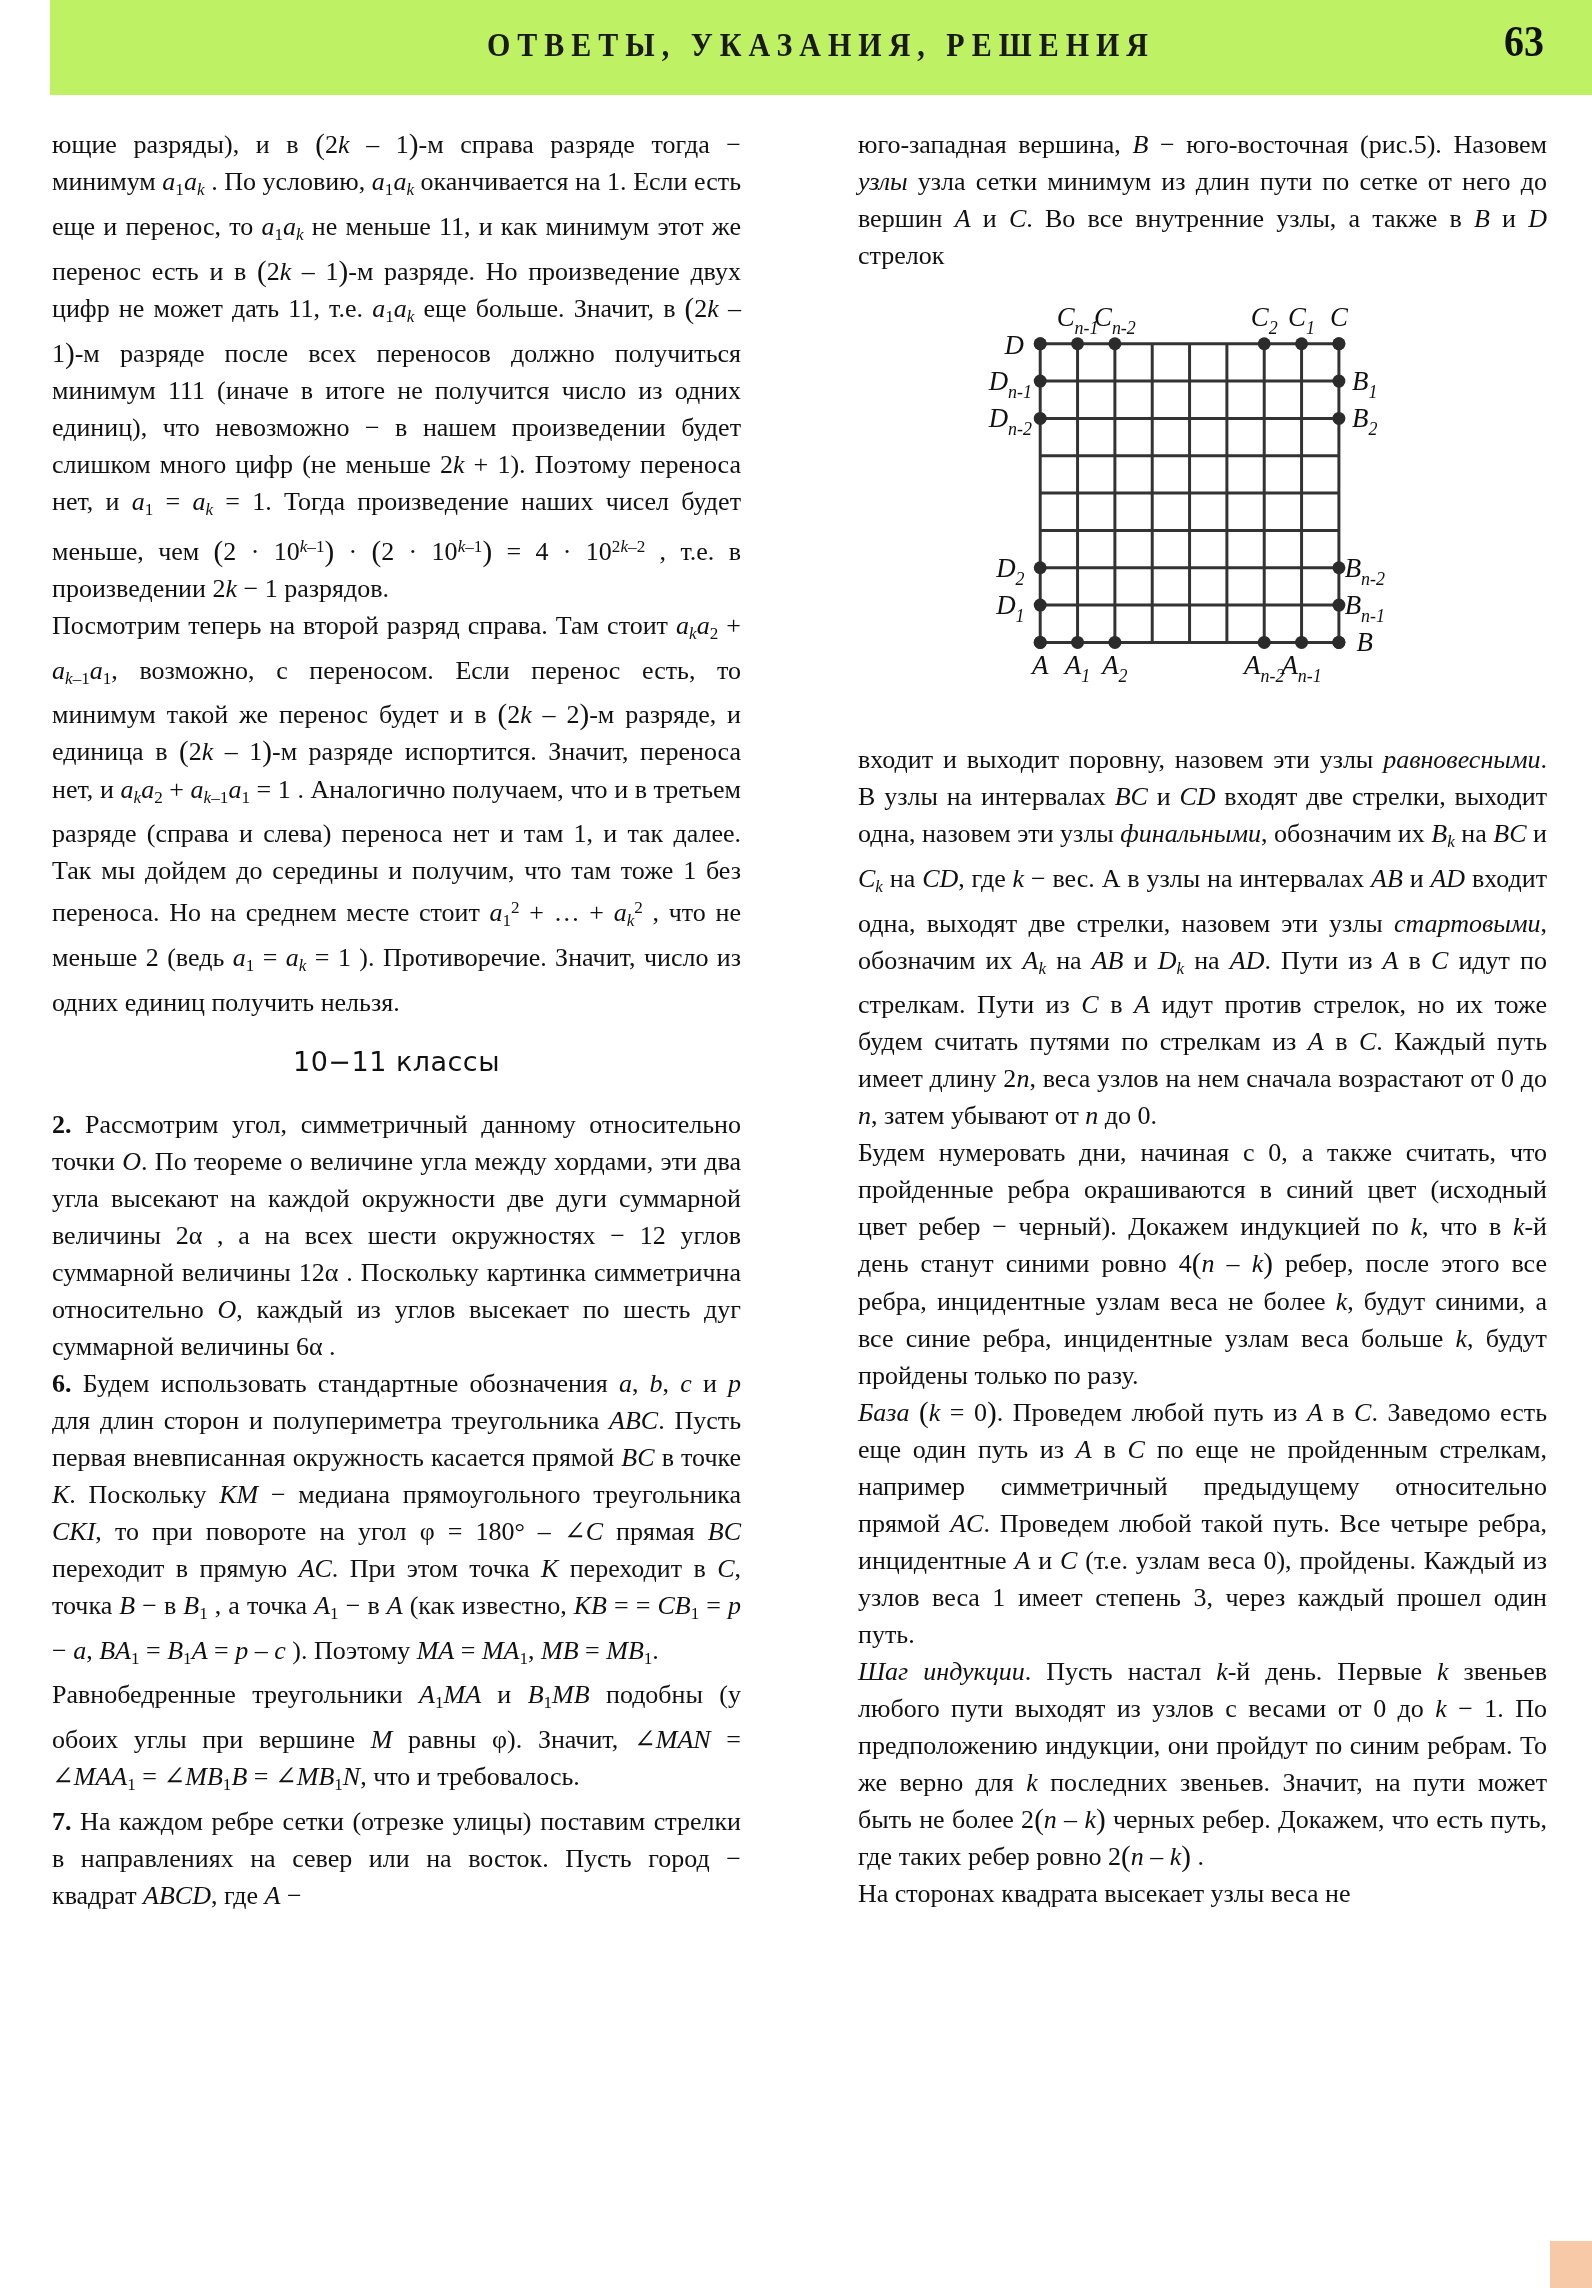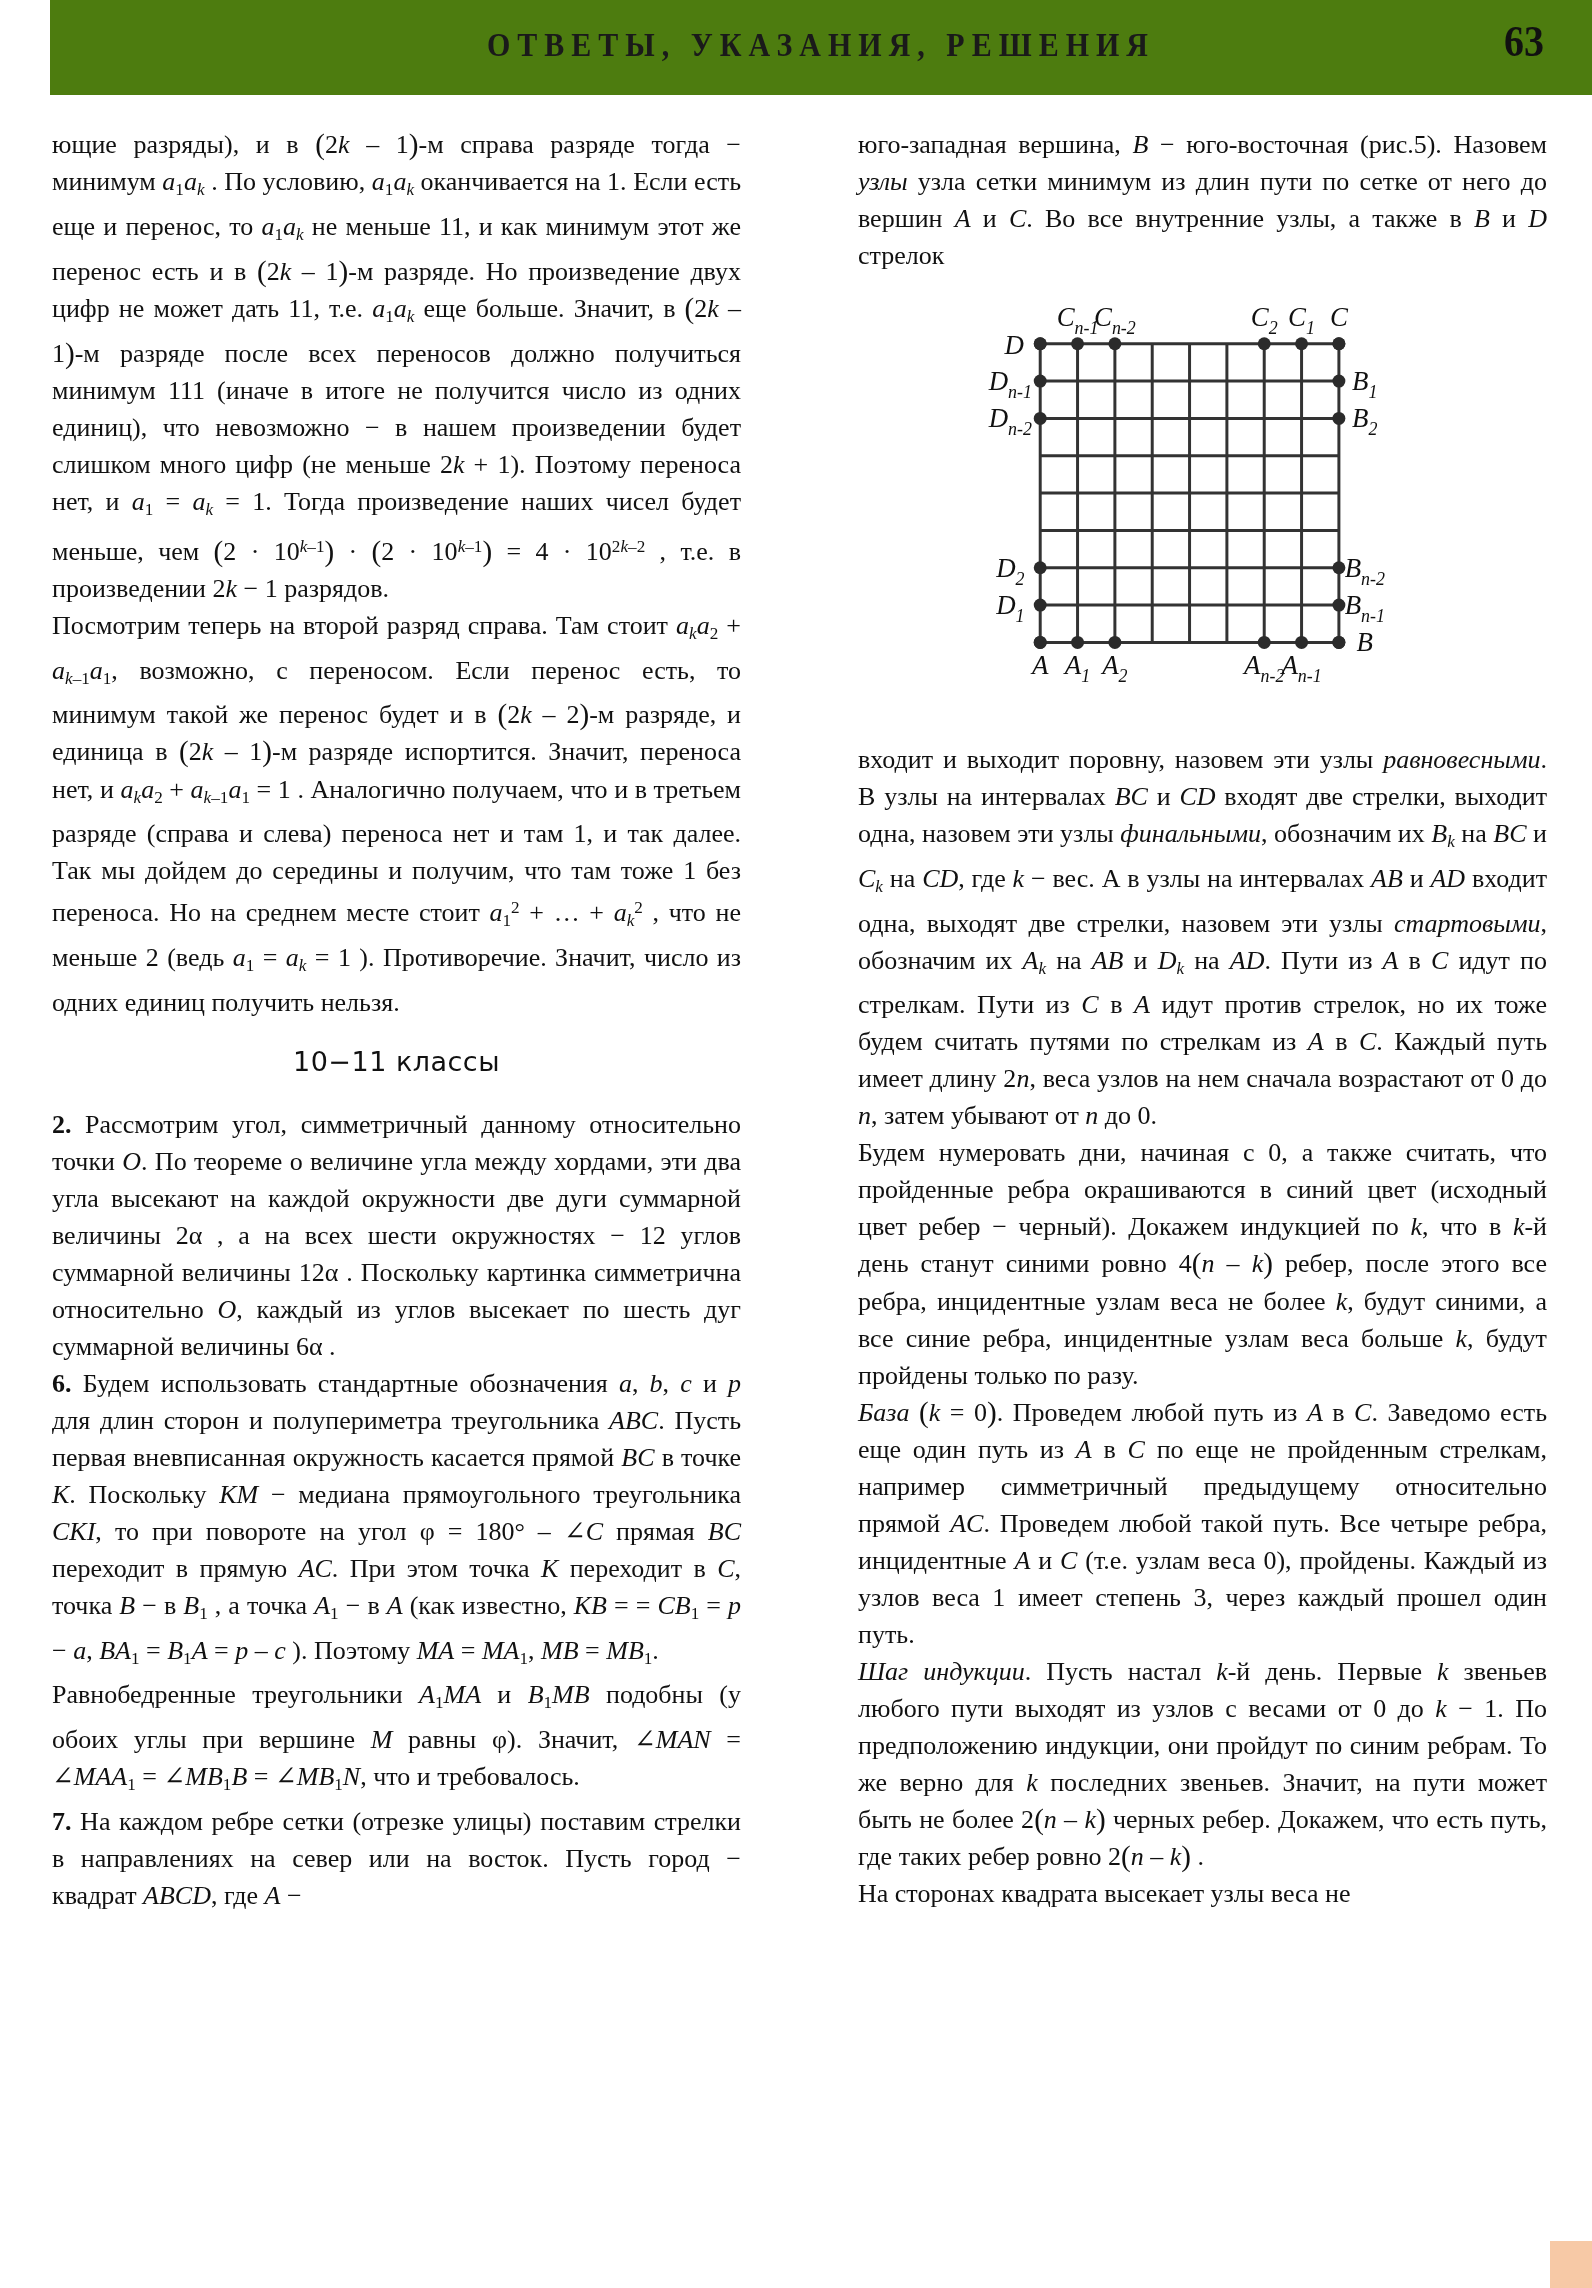--- a/index.html
+++ b/index.html
@@ -9,21 +9,21 @@
     background:#ffffff;
     font-family:"Liberation Serif", "DejaVu Serif", serif;
     color:#111;
     position:relative;
     overflow:hidden;
   }
 
   
   .header-band{
     position:absolute; left:50px; top:0; width:1542px; height:95px;
-    background:#4d7c0f;
+    background:#bef264;
   }
   .header-title{
     position:absolute; left:0; right:0; top:27px;
     text-align:center;
     font-family:"Liberation Serif","DejaVu Serif",serif;
     font-weight:700;
     font-size:30px;
     letter-spacing:7px;
     color:#1a1a1a;
     transform:scaleY(1.15);

